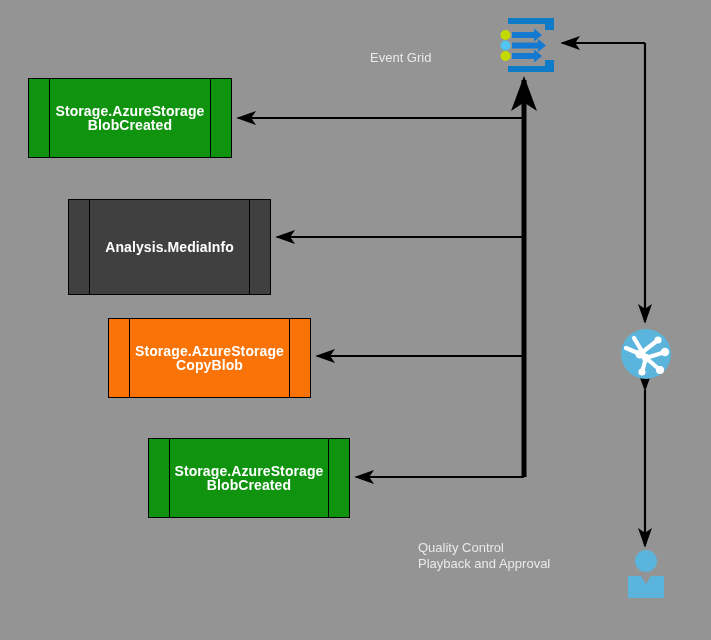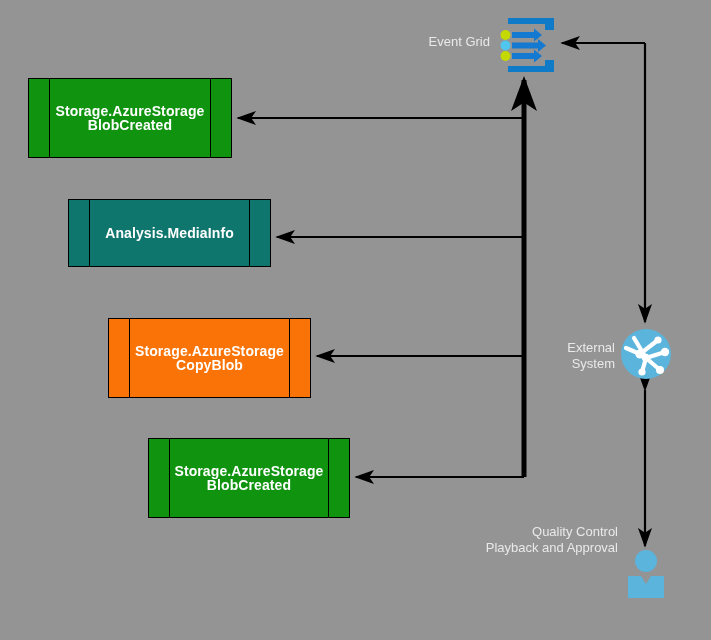--- a/index.html
+++ b/index.html
@@ -54,22 +54,23 @@
     text-align: center;
     letter-spacing: 0.1px;
     white-space: pre-line;
   }
   
   .text-label {
     position: absolute;
     color: #e9e9e9;
     font-size: 13px;
     line-height: 16px;
-    text-align: right;
+    text-align: left;
     white-space: pre-line;
+    margin-top: 16px;
   }
   
   .icon-node {
     position: absolute;
   }
   .icon-node svg { display: block; }
 </style>
 </head>
 <body>
 
@@ -139,42 +140,40 @@
     </svg>
   </div>
 
   <div class="proc-node" style="left:28px; top:78px; width:204px; height:80px; background:#109410;">
     <span class="bar-left"></span>
     <span class="bar-right"></span>
     <span class="proc-label">Storage.AzureStorage
 BlobCreated</span>
   </div>
 
-  <div class="proc-node" style="left:68px; top:199px; width:203px; height:68px; background:#0f766e;">
+  <div class="proc-node" style="left:68px; top:199px; width:203px; height:96px; background:#404040;">
     <span class="bar-left"></span>
     <span class="bar-right"></span>
     <span class="proc-label">Analysis.MediaInfo</span>
   </div>
 
   <div class="proc-node" style="left:108px; top:318px; width:203px; height:80px; background:#f97306;">
     <span class="bar-left"></span>
     <span class="bar-right"></span>
     <span class="proc-label">Storage.AzureStorage
 CopyBlob</span>
   </div>
 
   <div class="proc-node" style="left:148px; top:438px; width:202px; height:80px; background:#109410;">
     <span class="bar-left"></span>
     <span class="bar-right"></span>
     <span class="proc-label">Storage.AzureStorage
 BlobCreated</span>
   </div>
 
-  <div class="text-label" style="left:495px; top:340px; width:120px;">External
-System</div>
 
   <div class="icon-node" style="left:620px; top:328px;">
     <svg width="52" height="52" viewBox="0 0 52 52" aria-hidden="true">
       <circle cx="26" cy="26" r="25" fill="#5bb4dc"></circle>
       <g stroke="#ffffff" stroke-width="4.2" fill="none" stroke-linecap="round">
         <path d="M6,20 L20,26 L38,12"></path>
         <path d="M14,10 L26,30 L22,44"></path>
         <path d="M26,30 L45,24"></path>
         <path d="M26,30 L40,42"></path>
       </g>

